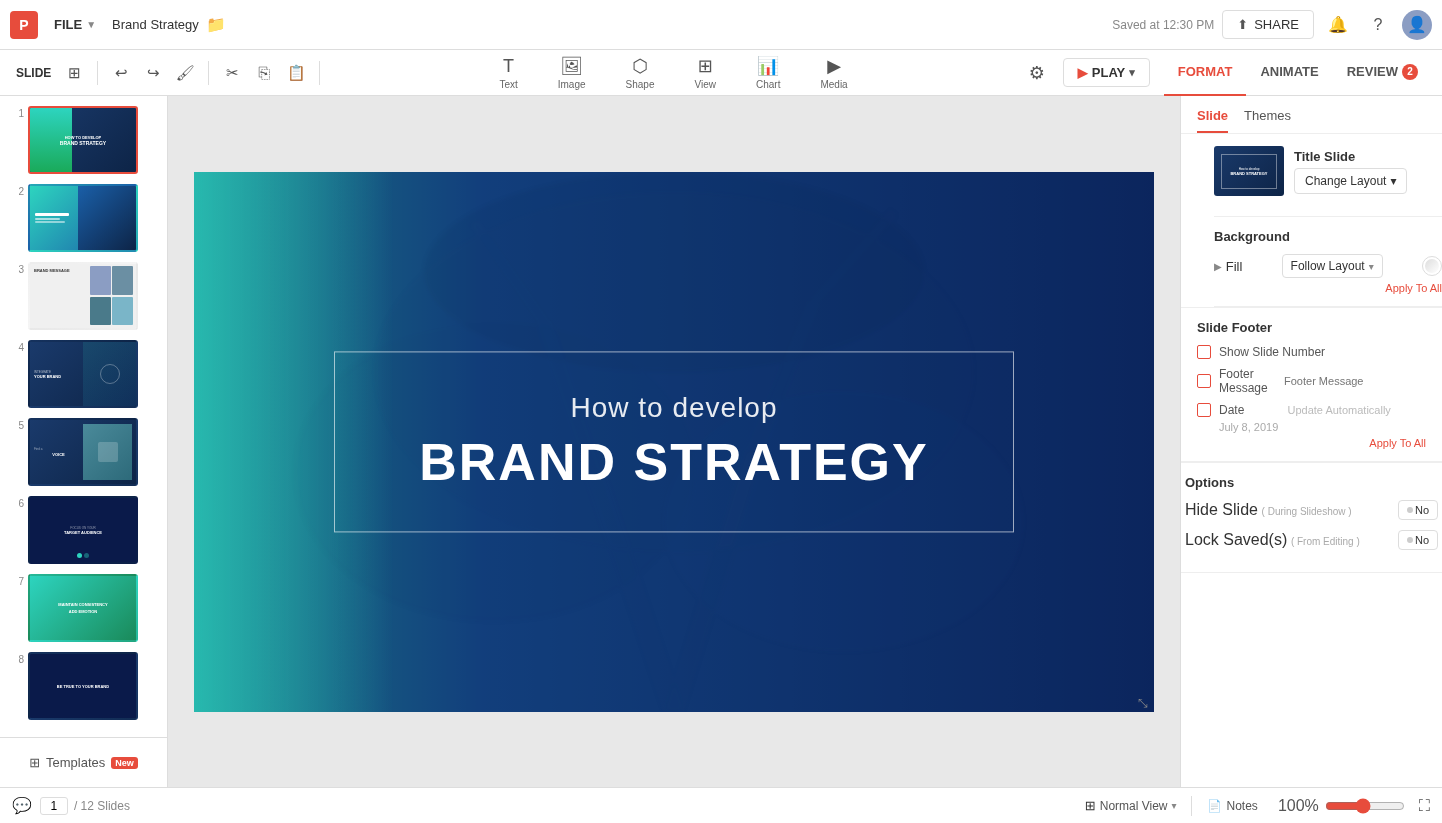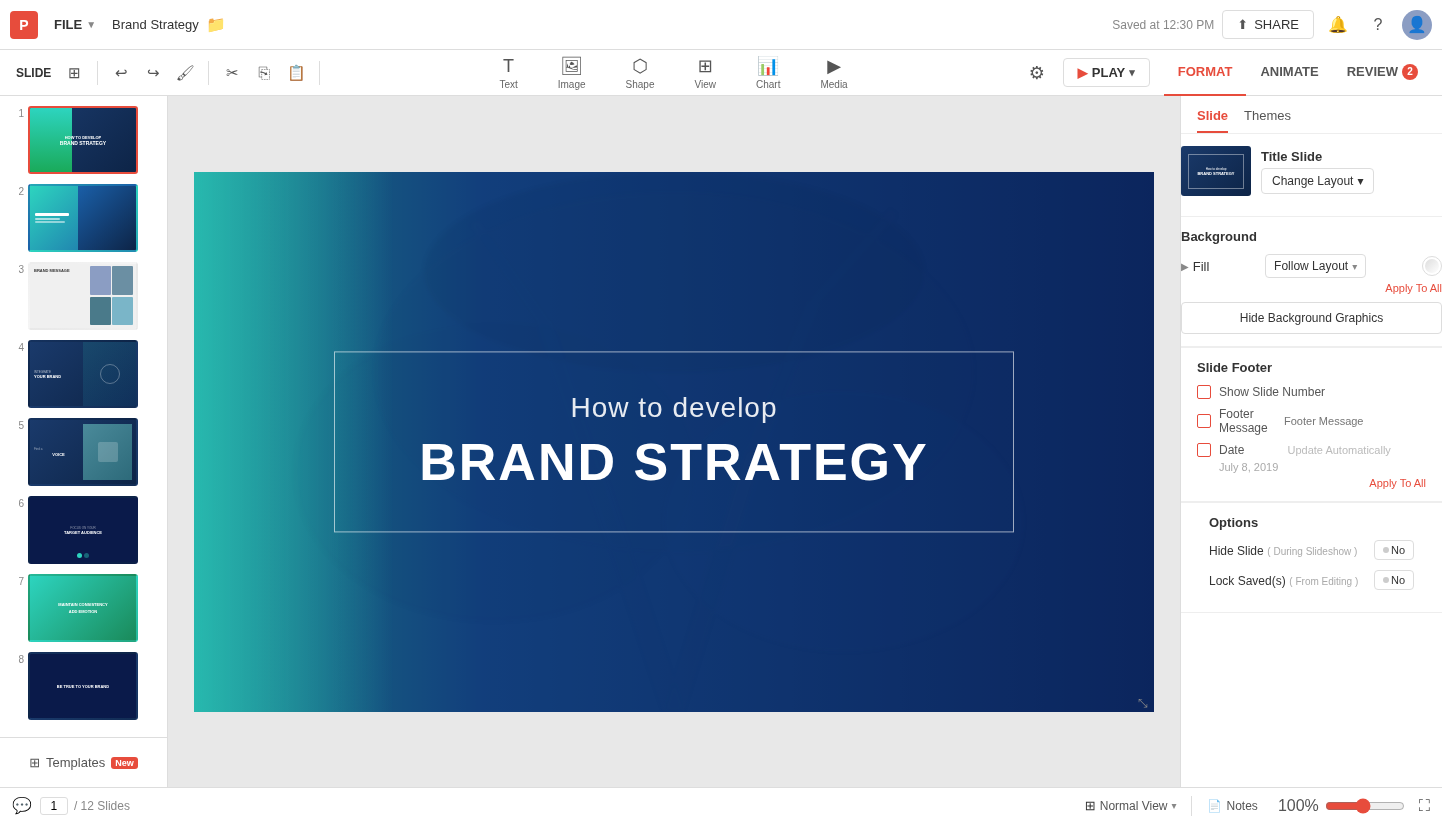--- a/index.html
+++ b/index.html
@@ -60,42 +60,42 @@
     .slide-subtitle { color: rgba(255,255,255,0.9); font-size: 28px; font-weight: 300; letter-spacing: 1px; margin-bottom: 10px; }
     .slide-title { color: white; font-size: 52px; font-weight: 800; letter-spacing: 2px; text-transform: uppercase; line-height: 1.1; }
     .resize-handle { position: absolute; bottom: 4px; right: 4px; width: 12px; height: 12px; color: #888; font-size: 12px; }
 
     
     .right-panel { width: 262px; background: #fff; border-left: 1px solid #ddd; display: flex; flex-direction: column; flex-shrink: 0; overflow-y: auto; }
     .right-tabs { display: flex; padding: 12px 16px 0; border-bottom: 1px solid #eee; gap: 16px; }
     .right-tab { font-size: 13px; padding-bottom: 8px; cursor: pointer; border-bottom: 2px solid transparent; color: #555; }
     .right-tab.active { color: #e74c3c; border-bottom-color: #e74c3c; font-weight: 600; }
     .right-thumb { width: 70px; height: 50px; background: linear-gradient(135deg, #1a3a6b 0%, #0d2447 100%); border-radius: 3px; overflow: hidden; }
-    .panel-section { padding: 12px 0; border-bottom: 1px solid #eee; }
+    .panel-section { padding: 12px 0; border-bottom: 1px solid #eee; margin-left: 33px; }
     .layout-row { display: flex; align-items: center; gap: 10px; margin-bottom: 8px; }
     .layout-info { display: flex; flex-direction: column; gap: 4px; }
     .layout-name { font-size: 13px; font-weight: 600; color: #333; }
     .change-layout-btn { display: flex; align-items: center; gap: 4px; padding: 5px 10px; border: 1px solid #ddd; border-radius: 4px; cursor: pointer; font-size: 12px; color: #333; background: #fff; }
     .section-title { font-size: 13px; font-weight: 600; color: #333; margin-bottom: 10px; }
     .fill-row { display: flex; align-items: center; justify-content: space-between; margin-bottom: 4px; }
     .fill-label { font-size: 13px; color: #333; display: flex; align-items: center; gap: 4px; }
     .fill-select { display: flex; align-items: center; gap: 4px; padding: 4px 8px; border: 1px solid #ddd; border-radius: 4px; font-size: 12px; color: #333; cursor: pointer; background: #fff; }
     .fill-select-arrow { font-size: 10px; color: #888; }
     .apply-all-link { font-size: 11px; color: #e74c3c; text-align: right; cursor: pointer; margin-top: 4px; }
     .hide-bg-btn { width: 100%; padding: 8px; border: 1px solid #ddd; border-radius: 4px; cursor: pointer; font-size: 12px; background: #fff; color: #333; margin-top: 8px; }
     .divider-line { border: none; border-top: 1px solid #eee; margin: 0; }
     .footer-section { padding: 12px 16px; border-bottom: 1px solid #eee; }
     .footer-row { display: flex; align-items: center; gap: 8px; margin-bottom: 8px; }
     .checkbox { width: 14px; height: 14px; border: 1.5px solid #e74c3c; border-radius: 2px; flex-shrink: 0; display: flex; align-items: center; justify-content: center; }
     .footer-label { font-size: 12px; color: #555; }
     .footer-input { flex: 1; border: none; outline: none; font-size: 11px; color: #999; }
     .date-val { font-size: 11px; color: #aaa; margin-left: 22px; margin-top: -4px; margin-bottom: 4px; }
-    .options-section { padding: 12px 28px; border-bottom: 1px solid #eee; }
+    .options-section { padding: 12px 4px; border-bottom: 1px solid #eee; }
     .option-row { display: flex; align-items: center; justify-content: space-between; margin-bottom: 10px; }
-    .option-label { font-size: 12px; color: #333; }
+    .option-label { font-size: 16px; color: #333; }
     .option-sub { font-size: 10px; color: #aaa; }
     .toggle-no { display: flex; align-items: center; gap: 2px; padding: 3px 8px; border: 1px solid #ddd; border-radius: 4px; font-size: 11px; cursor: pointer; background: #fff; }
     .toggle-dot { width: 6px; height: 6px; border-radius: 50%; background: #ccc; }
     .edit-master-btn { margin: 12px 16px; padding: 8px; border: 1px solid #e74c3c; border-radius: 4px; color: #e74c3c; background: #fff; cursor: pointer; font-size: 12px; font-weight: 500; width: calc(100% - 32px); }
 
     
     .bottombar { height: 36px; background: #fff; border-top: 1px solid #ddd; display: flex; align-items: center; padding: 0 12px; flex-shrink: 0; }
     .bottom-icon { font-size: 16px; color: #555; cursor: pointer; margin-right: 8px; }
     .page-nav { display: flex; align-items: center; gap: 6px; font-size: 12px; color: #555; }
     .page-input { width: 28px; text-align: center; border: 1px solid #ddd; border-radius: 3px; font-size: 12px; padding: 1px 2px; }
@@ -438,21 +438,20 @@
         </div>
         <div class="fill-select">
           <span>Follow Layout</span>
           <span class="fill-select-arrow">▾</span>
         </div>
         <div style="width:20px;height:20px;border-radius:50%;border:1px solid #ddd;display:flex;align-items:center;justify-content:center;cursor:pointer;">
           <div style="width:14px;height:14px;border-radius:50%;background:linear-gradient(135deg,#ddd,#fff);"></div>
         </div>
       </div>
       <div class="apply-all-link">Apply To All</div>
-      <button class="hide-bg-btn">Hide Background Graphics</button>
     </div>
 
     <hr class="divider-line">
 
     <div class="footer-section">
       <div class="section-title">Slide Footer</div>
       <div class="footer-row">
         <div class="checkbox"></div>
         <span class="footer-label">Show Slide Number</span>
       </div>

